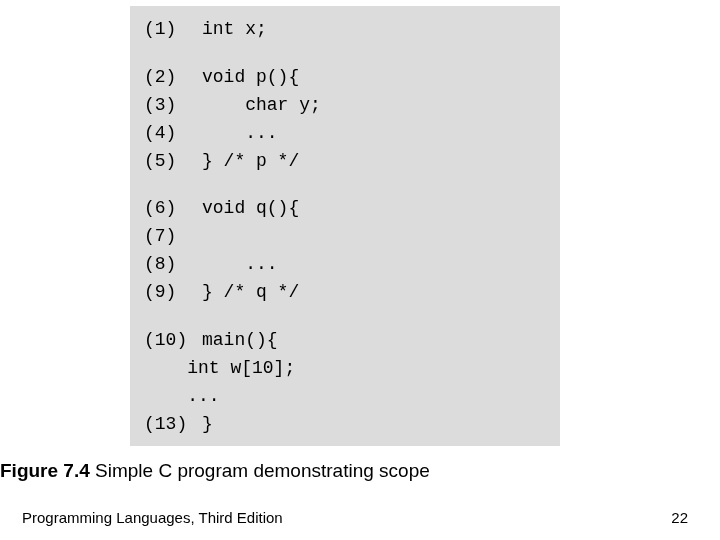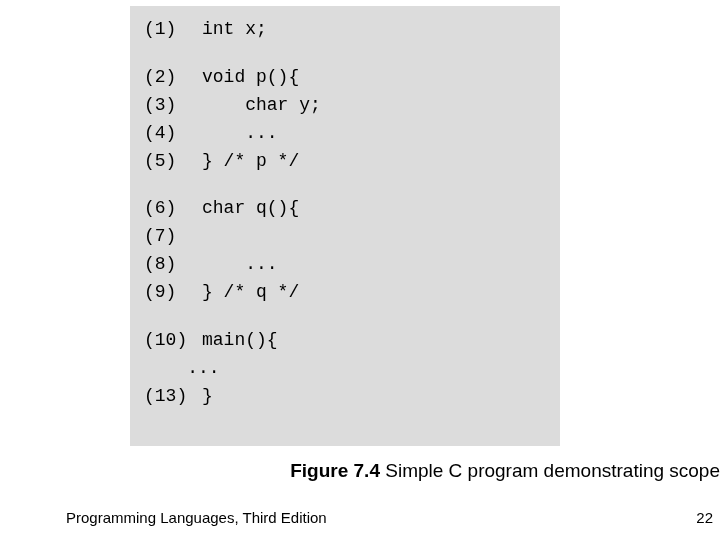--- a/index.html
+++ b/index.html
@@ -32,57 +32,56 @@
       text-align: left;
     }
     .blank {
       height: 20px;
     }
     .caption {
       position: absolute;
       top: 460px;
       left: 0;
       width: 100%;
-      text-align: right;
+      text-align: left;
       font-size: 19px;
       color: #000;
     }
     .caption .fignum {
       font-weight: bold;
     }
     .footer {
       position: absolute;
       bottom: 14px;
       left: 22px;
-      right: 7px;
+      right: 32px;
       display: flex;
       justify-content: space-between;
       font-size: 15px;
       color: #000;
-      margin-left: 44px;
     }
   </style>
 </head>
 <body>
 
 <div class="code-block" id="code-block">
     <div class="code-line"><span class="lineno">(1)</span><span>int x;</span></div>
     <div class="blank"></div>
     <div class="code-line"><span class="lineno">(2)</span><span>void p(){</span></div>
     <div class="code-line"><span class="lineno">(3)</span><span>    char y;</span></div>
     <div class="code-line"><span class="lineno">(4)</span><span>    ...</span></div>
     <div class="code-line"><span class="lineno">(5)</span><span>} /* p */</span></div>
     <div class="blank"></div>
-    <div class="code-line"><span class="lineno">(6)</span><span>char q(){</span></div>
+    <div class="code-line"><span class="lineno">(6)</span><span>void q(){</span></div>
     <div class="code-line"><span class="lineno">(7)</span></div>
     <div class="code-line"><span class="lineno">(8)</span><span>    ...</span></div>
     <div class="code-line"><span class="lineno">(9)</span><span>} /* q */</span></div>
     <div class="blank"></div>
     <div class="code-line"><span class="lineno">(10)</span><span>main(){</span></div>
-    <div class="code-line"></div>
+    <div class="code-line"><span>    int w[10];</span></div>
     <div class="code-line"><span>    ...</span></div>
     <div class="code-line"><span class="lineno">(13)</span><span>}</span></div>
   </div>
 
 <div class="caption">
   <span class="fignum">Figure 7.4</span><span> Simple C program demonstrating scope</span>
 </div>
 
 <div class="footer">
   <span>Programming Languages, Third Edition</span>

